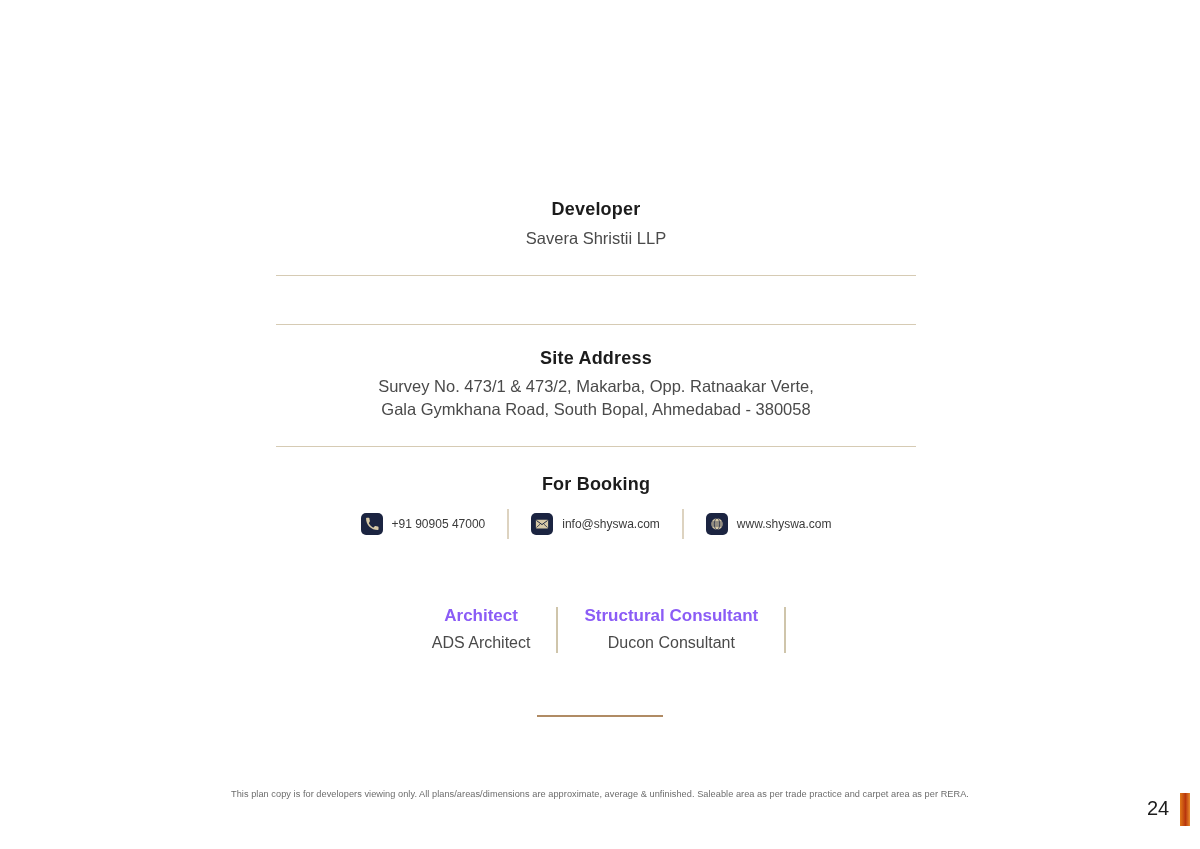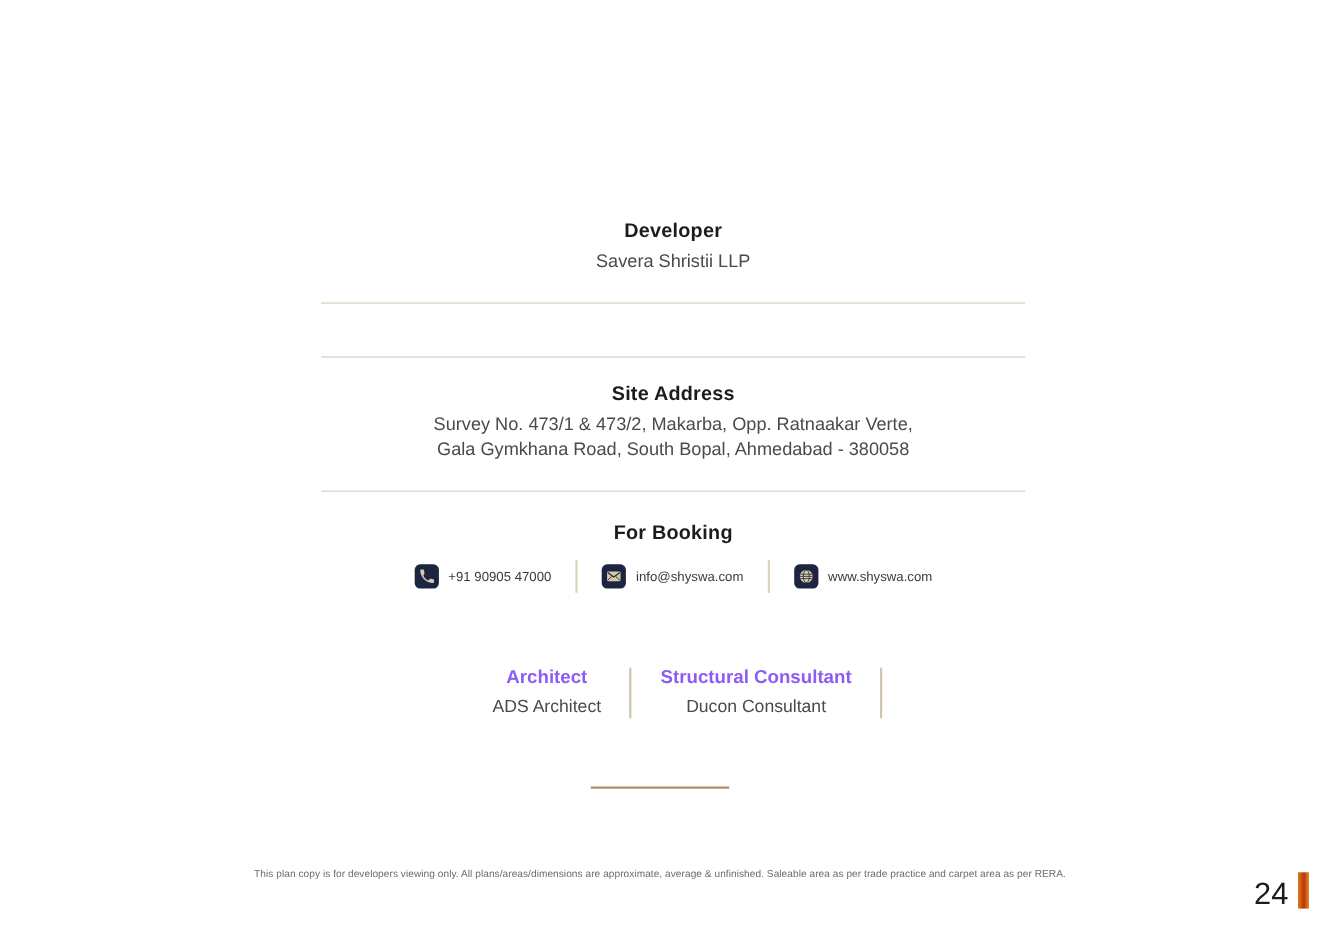--- a/index.html
+++ b/index.html
@@ -12,21 +12,21 @@
     height: 849px;
     position: relative;
     font-family: "Liberation Sans", sans-serif;
     color: #2b2b2b;
     overflow: hidden;
   }
 
   
   .content {
     position: absolute;
-    left: 292px;
+    left: 276px;
     top: 198px;
     width: 640px;
   }
 
   .block {
     text-align: center;
   }
   .block-title {
     font-size: 18px;
     font-weight: 700;
@@ -147,22 +147,22 @@
     font-size: 9.2px;
     color: #6c6c6c;
     letter-spacing: 0.05px;
   }
 
   .page-number {
     position: absolute;
     left: 1140px;
     top: 797px;
     width: 36px;
-    text-align: left;
-    font-size: 28px;
+    text-align: center;
+    font-size: 20px;
     color: #1c1c1c;
   }
   .page-bar {
     position: absolute;
     left: 1180px;
     top: 793px;
     width: 10px;
     height: 33px;
     background: linear-gradient(90deg, #e07818 0%, #b8370d 55%, #e88a2a 100%);
   }

